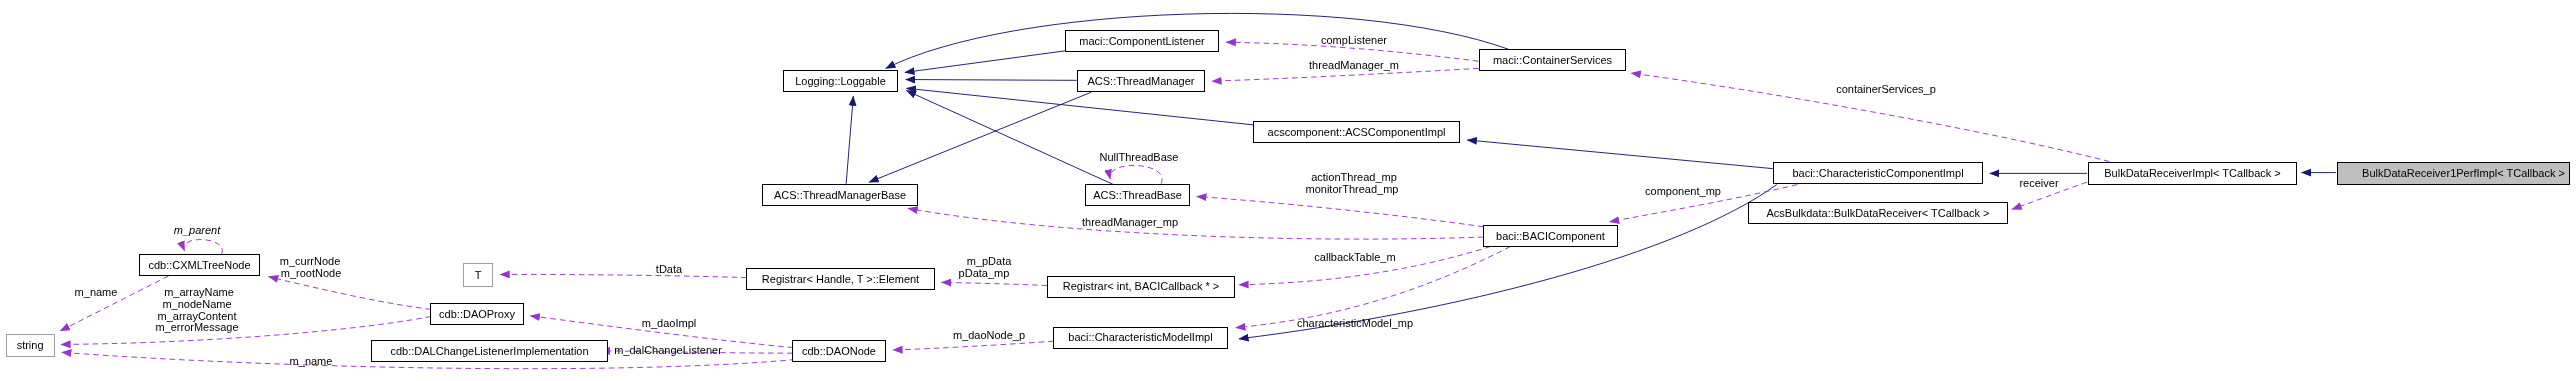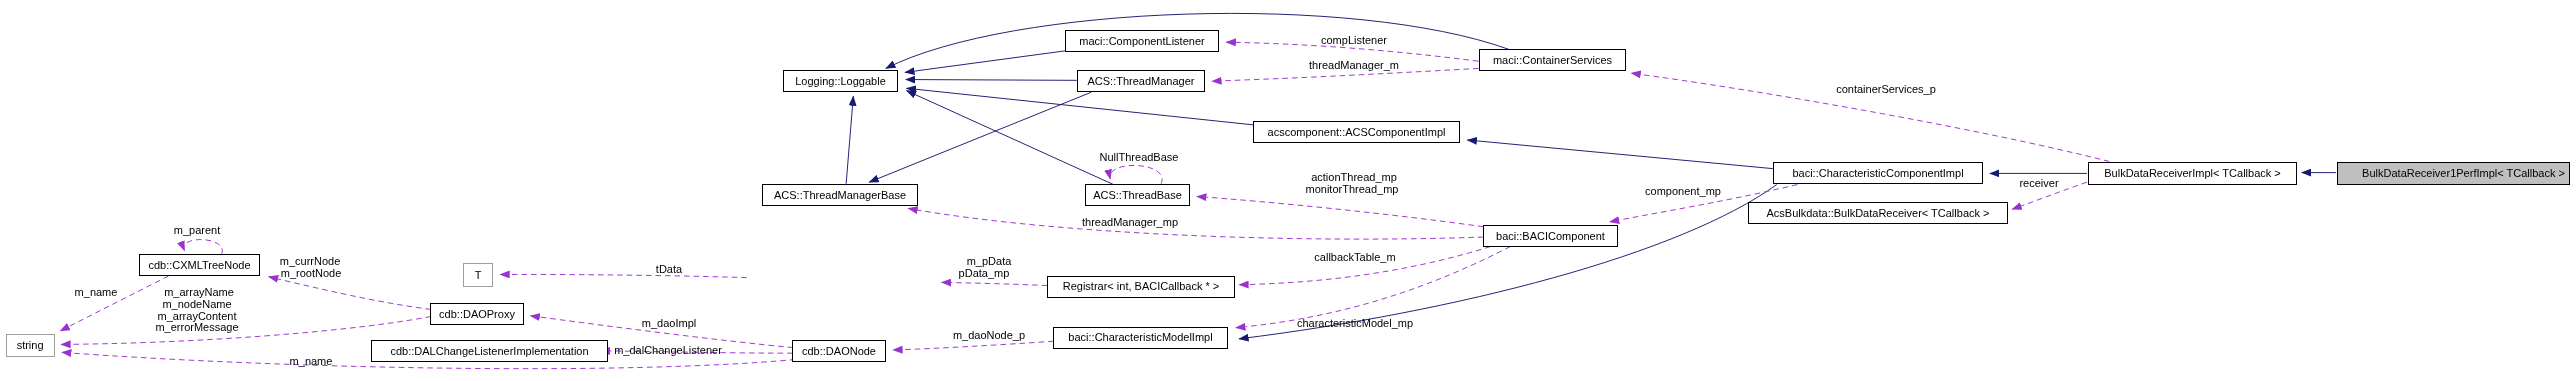--- a/index.html
+++ b/index.html
@@ -133,20 +133,23 @@
     </div>
   <div class="node" style="left:1483px; top:225px; width:135px; height:22px;">
       <span>baci::BACIComponent</span>
     </div>
   <div class="node" style="left:139px; top:254px; width:121px; height:22px;">
       <span>cdb::CXMLTreeNode</span>
     </div>
   <div class="node external" style="left:463px; top:263px; width:30px; height:24px;">
       <span>T</span>
     </div>
+  <div class="node" style="left:746px; top:268px; width:189px; height:22px;">
+      <span>Registrar&lt; Handle, T &gt;::Element</span>
+    </div>
   <div class="node" style="left:1047px; top:276px; width:188px; height:21.5px;">
       <span>Registrar&lt; int, BACICallback * &gt;</span>
     </div>
   <div class="node" style="left:430px; top:303px; width:94px; height:22px;">
       <span>cdb::DAOProxy</span>
     </div>
   <div class="node" style="left:1053px; top:327px; width:175px; height:21.5px;">
       <span>baci::CharacteristicModelImpl</span>
     </div>
   <div class="node external" style="left:5.6px; top:334px; width:49px; height:23px;">
@@ -163,21 +166,21 @@
   <div class="elabel" style="left:1354px; top:60px;">threadManager_m</div>
   <div class="elabel" style="left:1886px; top:84px;">containerServices_p</div>
   <div class="elabel" style="left:1139px; top:152px;">NullThreadBase</div>
   <div class="elabel" style="left:1354px; top:172px;">actionThread_mp</div>
   <div class="elabel" style="left:1352px; top:184px;">monitorThread_mp</div>
   <div class="elabel" style="left:1130px; top:217px;">threadManager_mp</div>
   <div class="elabel" style="left:1683px; top:186px;">component_mp</div>
   <div class="elabel" style="left:2039px; top:178px;">receiver</div>
   <div class="elabel" style="left:1355px; top:252px;">callbackTable_m</div>
   <div class="elabel" style="left:1355px; top:290px;margin-top:28px;">characteristicModel_mp</div>
-  <div class="elabel" style="left:197px; top:225px;">m_parent</div>
+  <div class="elabel" style="left:197px; top:225px;font-style:italic;">m_parent</div>
   <div class="elabel" style="left:310px; top:256px;">m_currNode</div>
   <div class="elabel" style="left:311px; top:268px;">m_rootNode</div>
   <div class="elabel" style="left:96px; top:287px;">m_name</div>
   <div class="elabel" style="left:199px; top:287px;">m_arrayName</div>
   <div class="elabel" style="left:197px; top:299px;">m_nodeName</div>
   <div class="elabel" style="left:197px; top:311px;">m_arrayContent</div>
   <div class="elabel" style="left:197px; top:322px;">m_errorMessage</div>
   <div class="elabel" style="left:669px; top:264px;">tData</div>
   <div class="elabel" style="left:989px; top:256px;">m_pData</div>
   <div class="elabel" style="left:984px; top:268px;">pData_mp</div>

